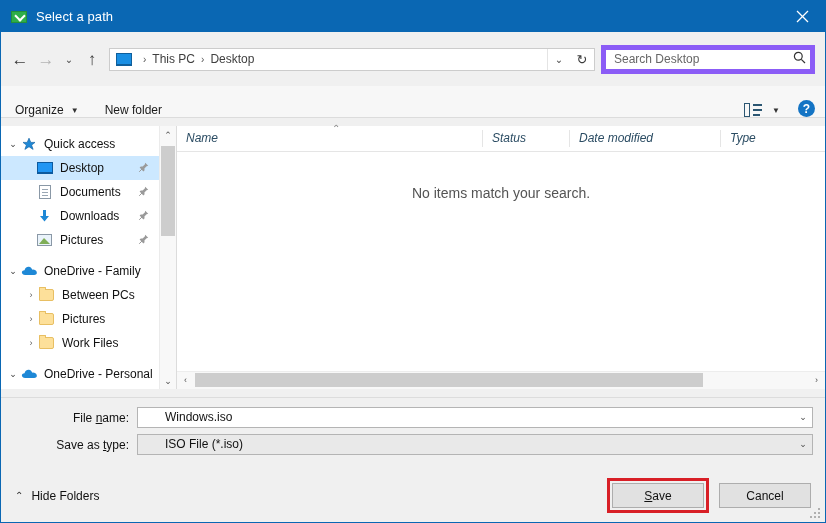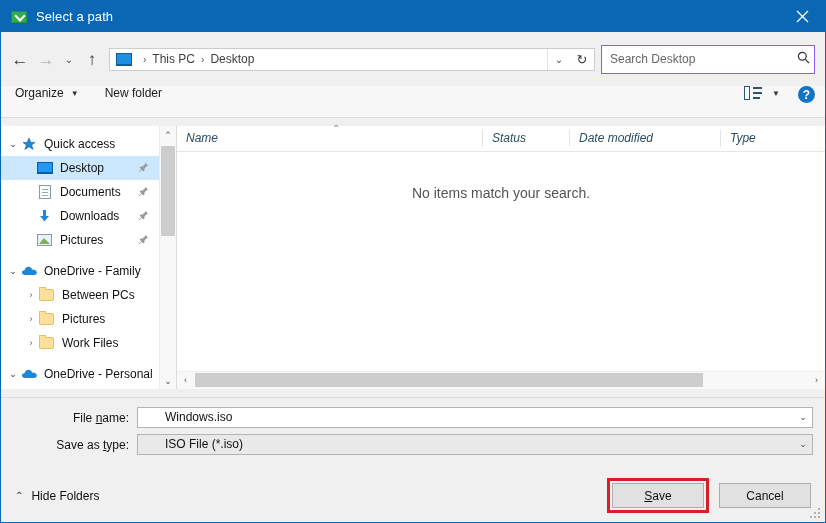--- a/index.html
+++ b/index.html
@@ -140,21 +140,21 @@
     color: #3b3b3b;
     font-size: 13px;
     flex: 0 0 auto;
     line-height: 21px;
     height: 21px;
   }
   .searchbox {
     width: 214px;
     height: 29px;
     background: #ffffff;
-    border: 1px solid #8b5cf6;
+    border: 5px solid #8b5cf6;
     box-sizing: border-box;
     margin-left: 6px;
     display: flex;
     align-items: center;
     flex: 0 0 auto;
   }
   .searchbox input {
     border: none; outline: none;
     flex: 1 1 auto;
     font-family: "Liberation Sans", sans-serif;
@@ -170,21 +170,21 @@
     color: #333333;
     flex: 0 0 auto;
   }
 
   
   .toolbar {
     height: 32px;
     background: #f7f7f7;
     border-bottom: 1px solid #dcdcdc;
     display: flex;
-    align-items: flex-start;
+    align-items: flex-end;
     flex: 0 0 auto;
     padding: 0 10px 0 14px;
     box-sizing: border-box;
   }
   .tb-item {
     font-size: 12px;
     color: #1a1a1a;
     display: flex;
     align-items: center;
     margin-right: 26px;

